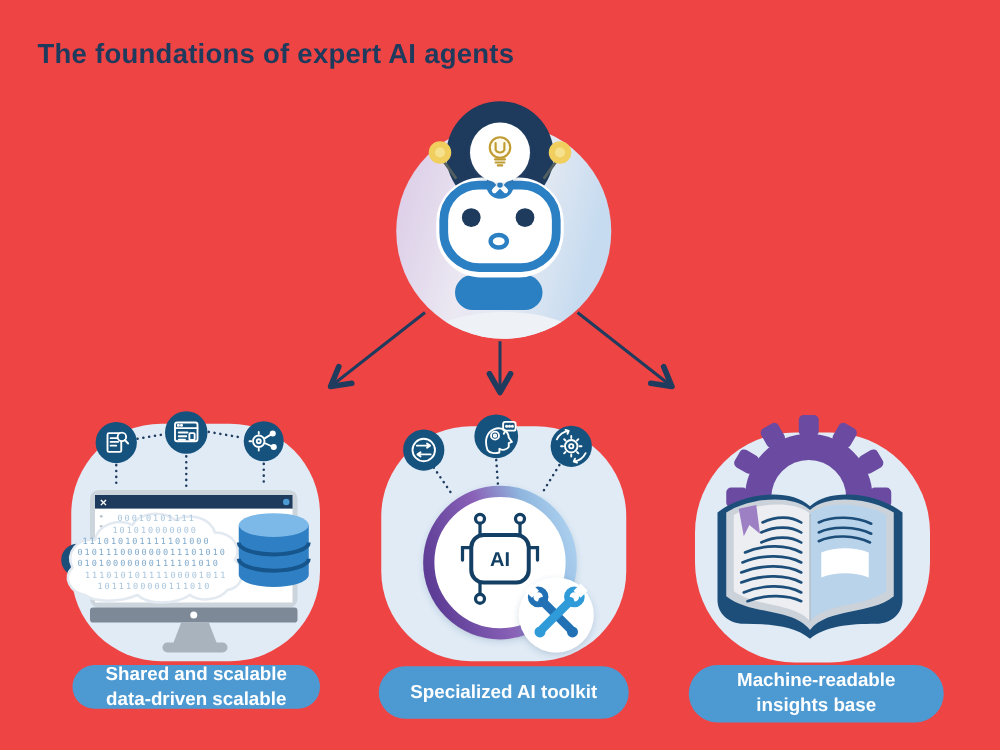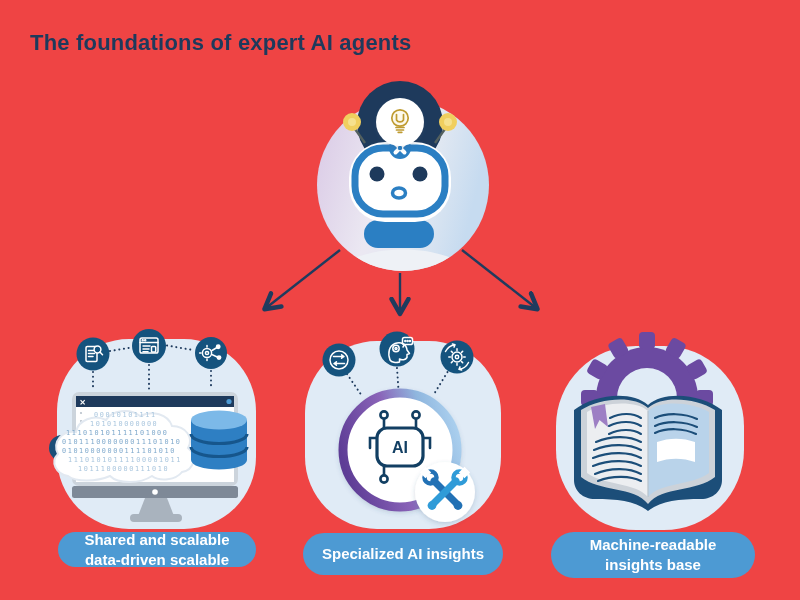--- a/index.html
+++ b/index.html
@@ -291,20 +291,20 @@
       <path d="M109,122 C121,117.5 135,117.5 147,122 L147,142 C135,137.5 121,137.5 109,142 Z" fill="#ffffff"></path>
       <path d="M43,87 L57,84 L60,107 L51.5,100 L47,109 Z" fill="#9d7fc4"></path>
     </g>
   </svg>
 
   <div class="pill c-left">
     <span>Shared and scalable</span>
     <span>data-driven scalable</span>
   </div>
   <div class="pill c-mid">
-    <span>Specialized AI insights</span>
+    <span>Specialized AI toolkit</span>
   </div>
   <div class="pill c-right">
     <span>Machine-readable</span>
     <span>insights base</span>
   </div>
 
 </div>
 
 </body></html>

